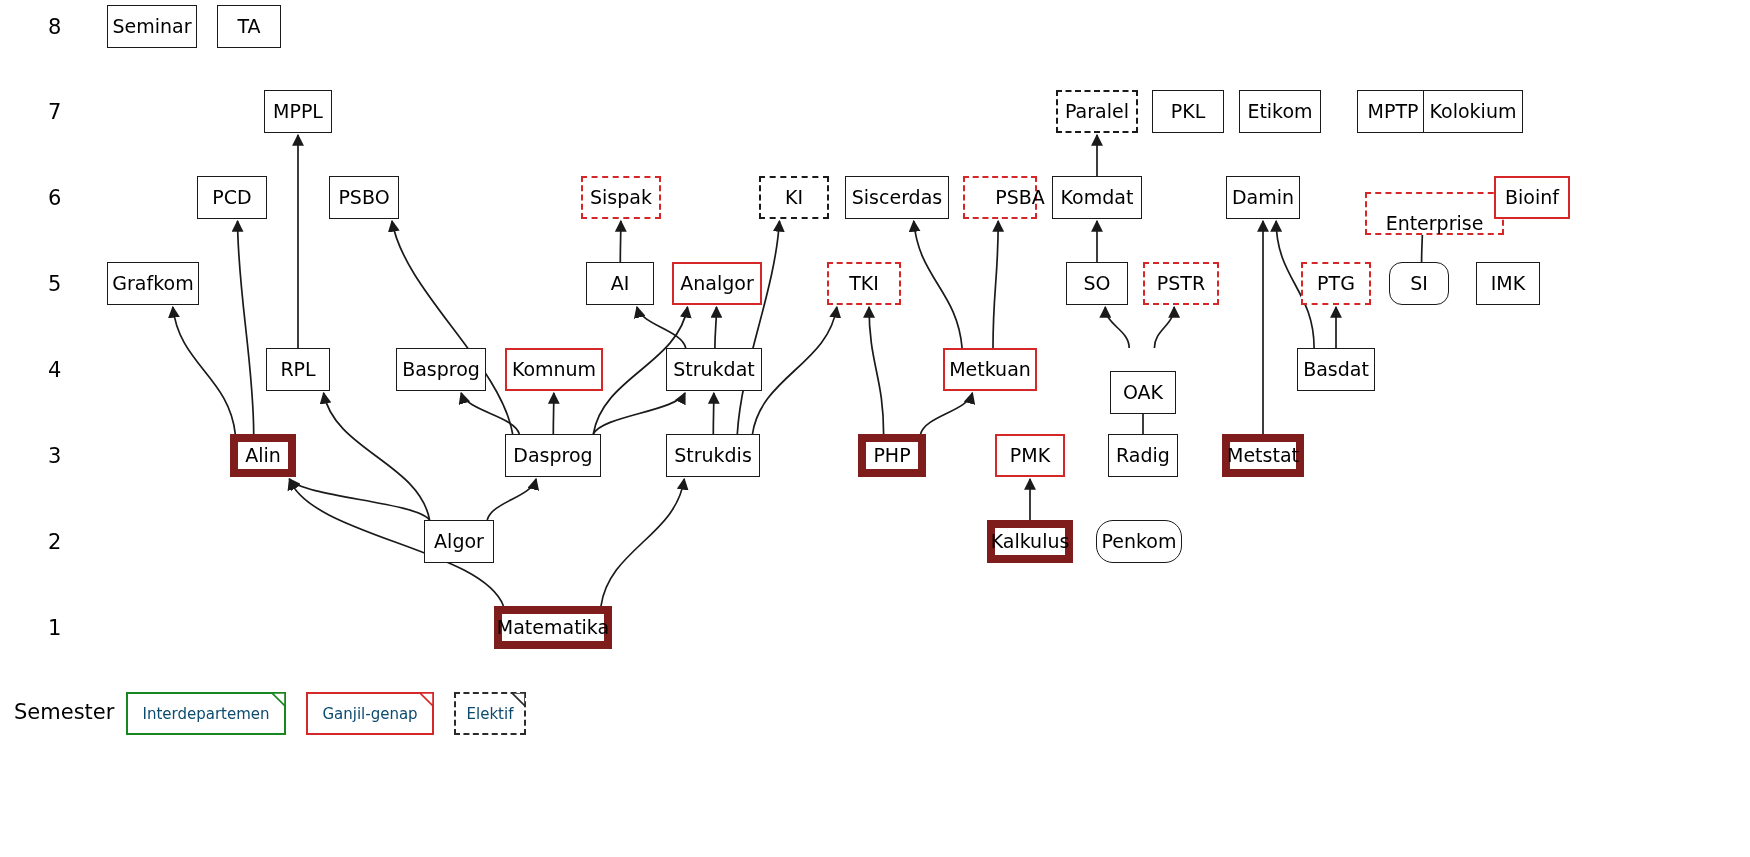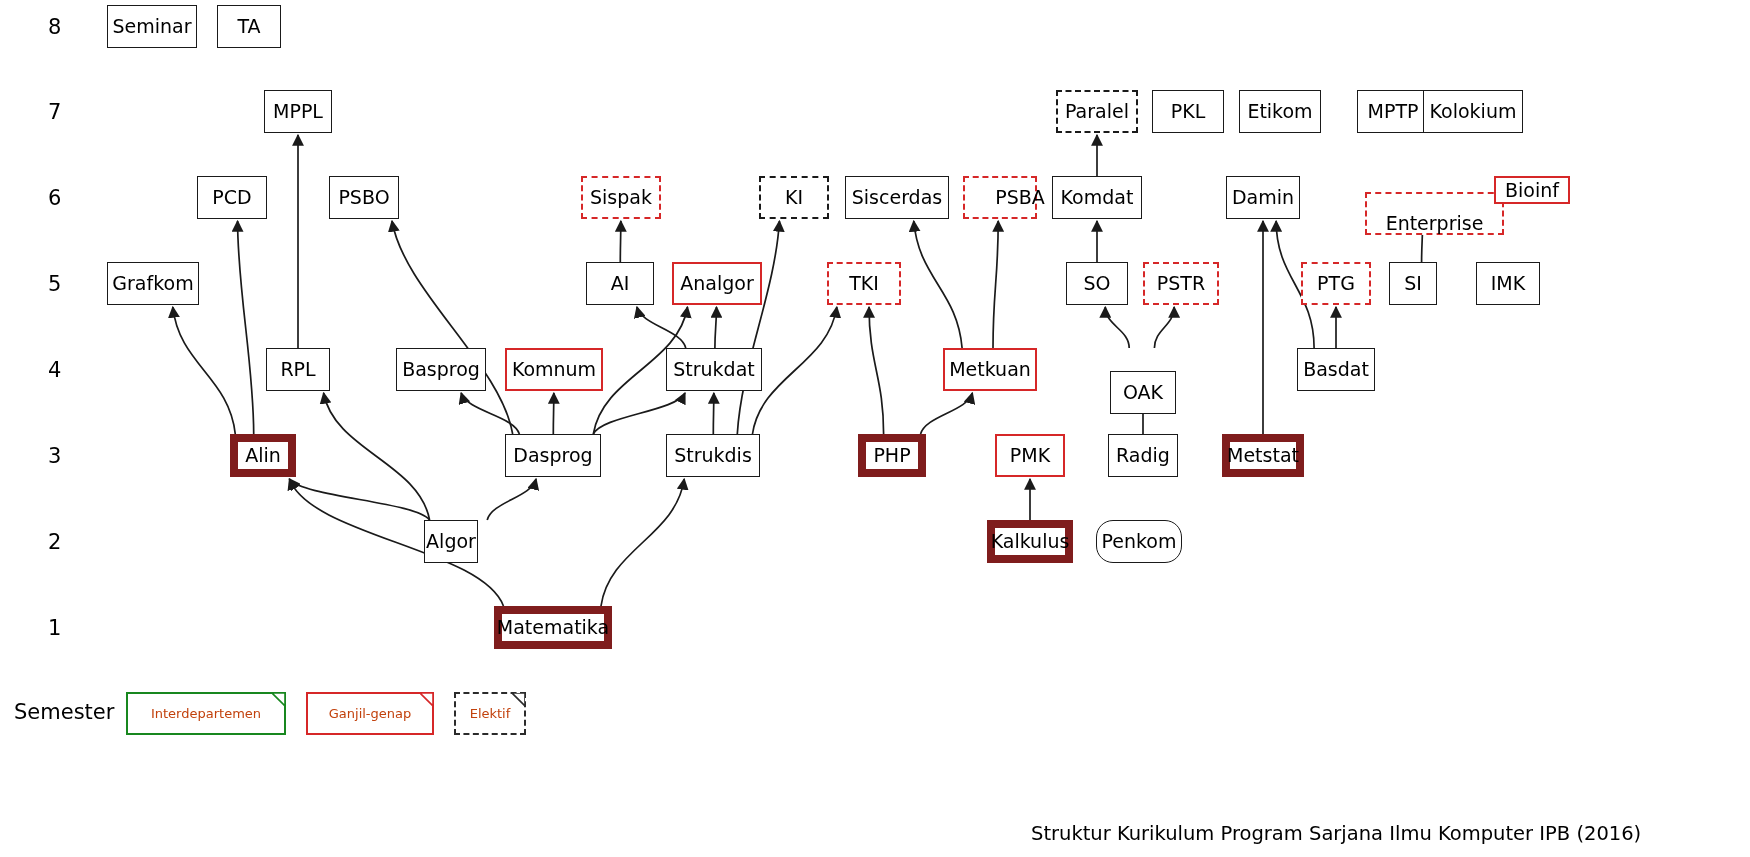--- a/index.html
+++ b/index.html
@@ -11,22 +11,22 @@
         justify-content:center;background:#fff;color:#000;font-size:19px;
         line-height:1;white-space:nowrap;}
   .b-solid{border:1.6px solid #1a1a1a;}
   .b-red{border:2px solid #d62728;}
   .b-green{border:8px solid #7f1d1d;}
   .b-dash{border:2.2px dashed #1a1a1a;}
   .b-reddash{border:2.2px dashed #d62728;}
   .semlabel{position:absolute;font-size:21px;color:#000;}
   .axis-title{position:absolute;font-size:21px;color:#000;}
   .legend-item{position:absolute;box-sizing:border-box;display:flex;
-        align-items:center;justify-content:center;font-size:13px;background:#fff;
-        color:#c2410c;white-space:nowrap;}
+        align-items:center;justify-content:center;font-size:15px;background:#fff;
+        color:#0c4a6e;white-space:nowrap;}
   .lg-green{border:2px solid #18871f;}
   .lg-red{border:2px solid #d62728;}
   .lg-dash{border:2.2px dashed #2b2b2b;}
   .fold{position:absolute;right:-1px;top:-1px;width:13px;height:13px;}
   .caption{position:absolute;font-size:19.5px;color:#000;}
 </style>
 </head>
 <body>
 
 <div id="stage">
@@ -128,21 +128,21 @@
       </div>
       <div class="node b-solid" style="left: 1052px; top: 176px; width: 90px; height: 43px;">
         <span>Komdat</span>
       </div>
       <div class="node b-solid" style="left: 1226px; top: 176px; width: 74px; height: 43px;">
         <span>Damin</span>
       </div>
       <div class="node b-reddash" style="left: 1365px; top: 192px; width: 139px; height: 43px; align-items: flex-end;">
         <span>Enterprise</span>
       </div>
-      <div class="node b-red" style="left: 1494px; top: 176px; width: 76px; height: 28px;">
+      <div class="node b-red" style="left: 1494px; top: 176px; width: 76px; height: 43px;">
         <span>Bioinf</span>
       </div>
       <div class="node b-solid" style="left: 107px; top: 262px; width: 92px; height: 43px;">
         <span>Grafkom</span>
       </div>
       <div class="node b-solid" style="left: 586px; top: 262px; width: 68px; height: 43px;">
         <span>AI</span>
       </div>
       <div class="node b-red" style="left: 672px; top: 262px; width: 90px; height: 43px;">
         <span>Analgor</span>
@@ -152,21 +152,21 @@
       </div>
       <div class="node b-solid" style="left: 1066px; top: 262px; width: 62px; height: 43px;">
         <span>SO</span>
       </div>
       <div class="node b-reddash" style="left: 1143px; top: 262px; width: 76px; height: 43px;">
         <span>PSTR</span>
       </div>
       <div class="node b-reddash" style="left: 1301px; top: 262px; width: 70px; height: 43px;">
         <span>PTG</span>
       </div>
-      <div class="node b-solid" style="left: 1389px; top: 262px; width: 48px; height: 43px;">
+      <div class="node b-solid" style="left: 1389px; top: 262px; width: 60px; height: 43px; border-radius: 13px;">
         <span>SI</span>
       </div>
       <div class="node b-solid" style="left: 1476px; top: 262px; width: 64px; height: 43px;">
         <span>IMK</span>
       </div>
       <div class="node b-solid" style="left: 266px; top: 348px; width: 64px; height: 43px;">
         <span>RPL</span>
       </div>
       <div class="node b-solid" style="left: 396px; top: 348px; width: 90px; height: 43px;">
         <span>Basprog</span>
@@ -200,21 +200,21 @@
       </div>
       <div class="node b-red" style="left: 995px; top: 434px; width: 70px; height: 43px;">
         <span>PMK</span>
       </div>
       <div class="node b-solid" style="left: 1108px; top: 434px; width: 70px; height: 43px;">
         <span>Radig</span>
       </div>
       <div class="node b-green" style="left: 1222px; top: 434px; width: 82px; height: 43px;">
         <span>Metstat</span>
       </div>
-      <div class="node b-solid" style="left: 424px; top: 520px; width: 54px; height: 43px;">
+      <div class="node b-solid" style="left: 424px; top: 520px; width: 70px; height: 43px;">
         <span>Algor</span>
       </div>
       <div class="node b-green" style="left: 987px; top: 520px; width: 86px; height: 43px;">
         <span>Kalkulus</span>
       </div>
       <div class="node b-solid" style="left: 1096px; top: 520px; width: 86px; height: 43px; border-radius: 17px;">
         <span>Penkom</span>
       </div>
       <div class="node b-green" style="left: 494px; top: 606px; width: 118px; height: 43px;">
         <span>Matematika</span>
@@ -236,14 +236,13 @@
         </svg>
       </div>
       <div class="legend-item lg-dash" style="left: 454px; top: 692px; width: 72px; height: 43px;">
         <span>Elektif</span>
         <svg class="fold" viewBox="0 0 13 13">
           <path d="M0,0 L13,13 L13,0 Z" fill="#ffffff" stroke="#2b2b2b" stroke-width="1.6"></path>
         </svg>
       </div>
     </div>
 
-  <div class="caption" style="left:1031px;top:822px;">Struktur Kurikulum Program Sarjana Ilmu Komputer IPB (2016)</div>
 </div>
 
 </body></html>

